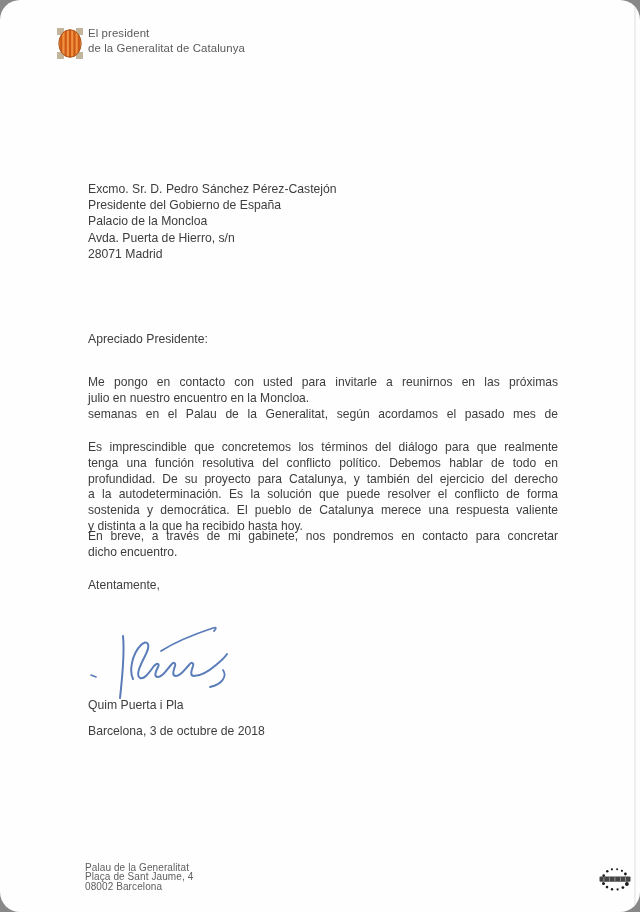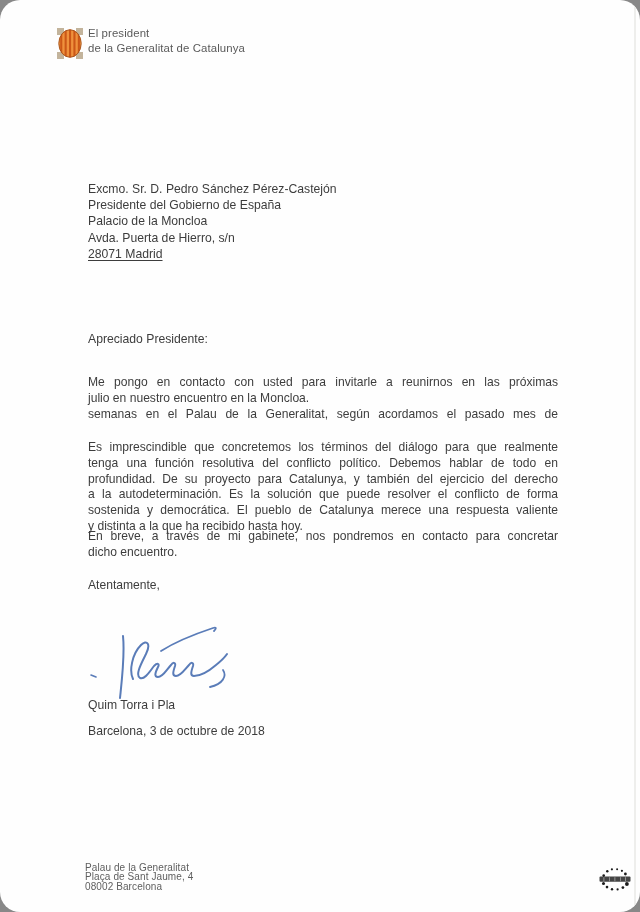--- a/index.html
+++ b/index.html
@@ -15,21 +15,21 @@
   }
   .abs{position:absolute;}
   
   .logo{left:57px;top:28px;width:26px;height:31px;}
   .header-text{
     left:88px;top:26px;
     font-size:11.4px;line-height:15px;color:#5a5a5a;letter-spacing:.1px;
   }
   
   .recipient{left:88px;top:181px;font-size:12.2px;line-height:16.2px;color:#3d3d3d;}
-  .recipient .ln.last{text-decoration:underline;text-underline-offset:2px;}
+  .recipient .ln.last{text-underline-offset:2px;}
   
   .salutation{left:88px;top:332px;font-size:12.2px;color:#3d3d3d;}
   .para{left:88px;width:470px;font-size:12.1px;line-height:15.8px;color:#3d3d3d;}
   .para .ln{text-align:justify;text-align-last:justify;}
   .para .ln.last{text-align-last:left;}
   .p1{top:375px;}
   .p2{top:440px;}
   .p3{top:529px;}
   .closing{left:88px;top:578px;font-size:12.1px;color:#3d3d3d;}
   .signature{left:85px;top:613px;}
@@ -104,21 +104,21 @@
   <svg class="abs signature" width="180" height="95" viewBox="0 0 180 95" xmlns="http://www.w3.org/2000/svg">
     <g fill="none" stroke-width="2" stroke-linecap="round" stroke-linejoin="round" opacity="0.92" stroke="#4d72b3">
       <path d="M6,62 l5,2" stroke-width="1.6"></path>
       <path d="M38,23 C40,42 37,66 35,85"></path>
       <path d="M48,66 C44,58 47,41 56,32 C62,26 66,31 61,41 C56,51 50,62 55,65 C60,67 65,58 69,53 C72,50 75,50 73,54 C70,60 69,64 73,64 C78,64 82,56 86,52 C88,49 91,49 90,53 C88,59 87,63 91,63 C96,63 100,56 104,52 C106,49 109,49 108,53 C106,59 105,63 109,63 C115,63 124,58 131,52 C136,48 140,44 142,41"></path>
       <path d="M76,38 C90,29 110,21 128,15 C131,14 132,15 129,18" stroke-width="1.8"></path>
       <path d="M138,57 C142,63 138,71 125,74" stroke-width="1.8"></path>
     </g>
   </svg>
 
-  <div class="abs signer">Quim Torra i Pla</div>
+  <div class="abs signer">Quim Puerta i Pla</div>
   <div class="abs placedate">Barcelona, 3 de octubre de 2018</div>
 
   <div class="abs footer">
       <div class="ln">Palau de la Generalitat</div>
       <div class="ln">Plaça de Sant Jaume, 4</div>
       <div class="ln last">08002 Barcelona</div>
     </div>
 
   <svg class="abs stamp" width="34" height="34" viewBox="0 0 34 34" xmlns="http://www.w3.org/2000/svg">
     <g fill="#1c1c1c">

